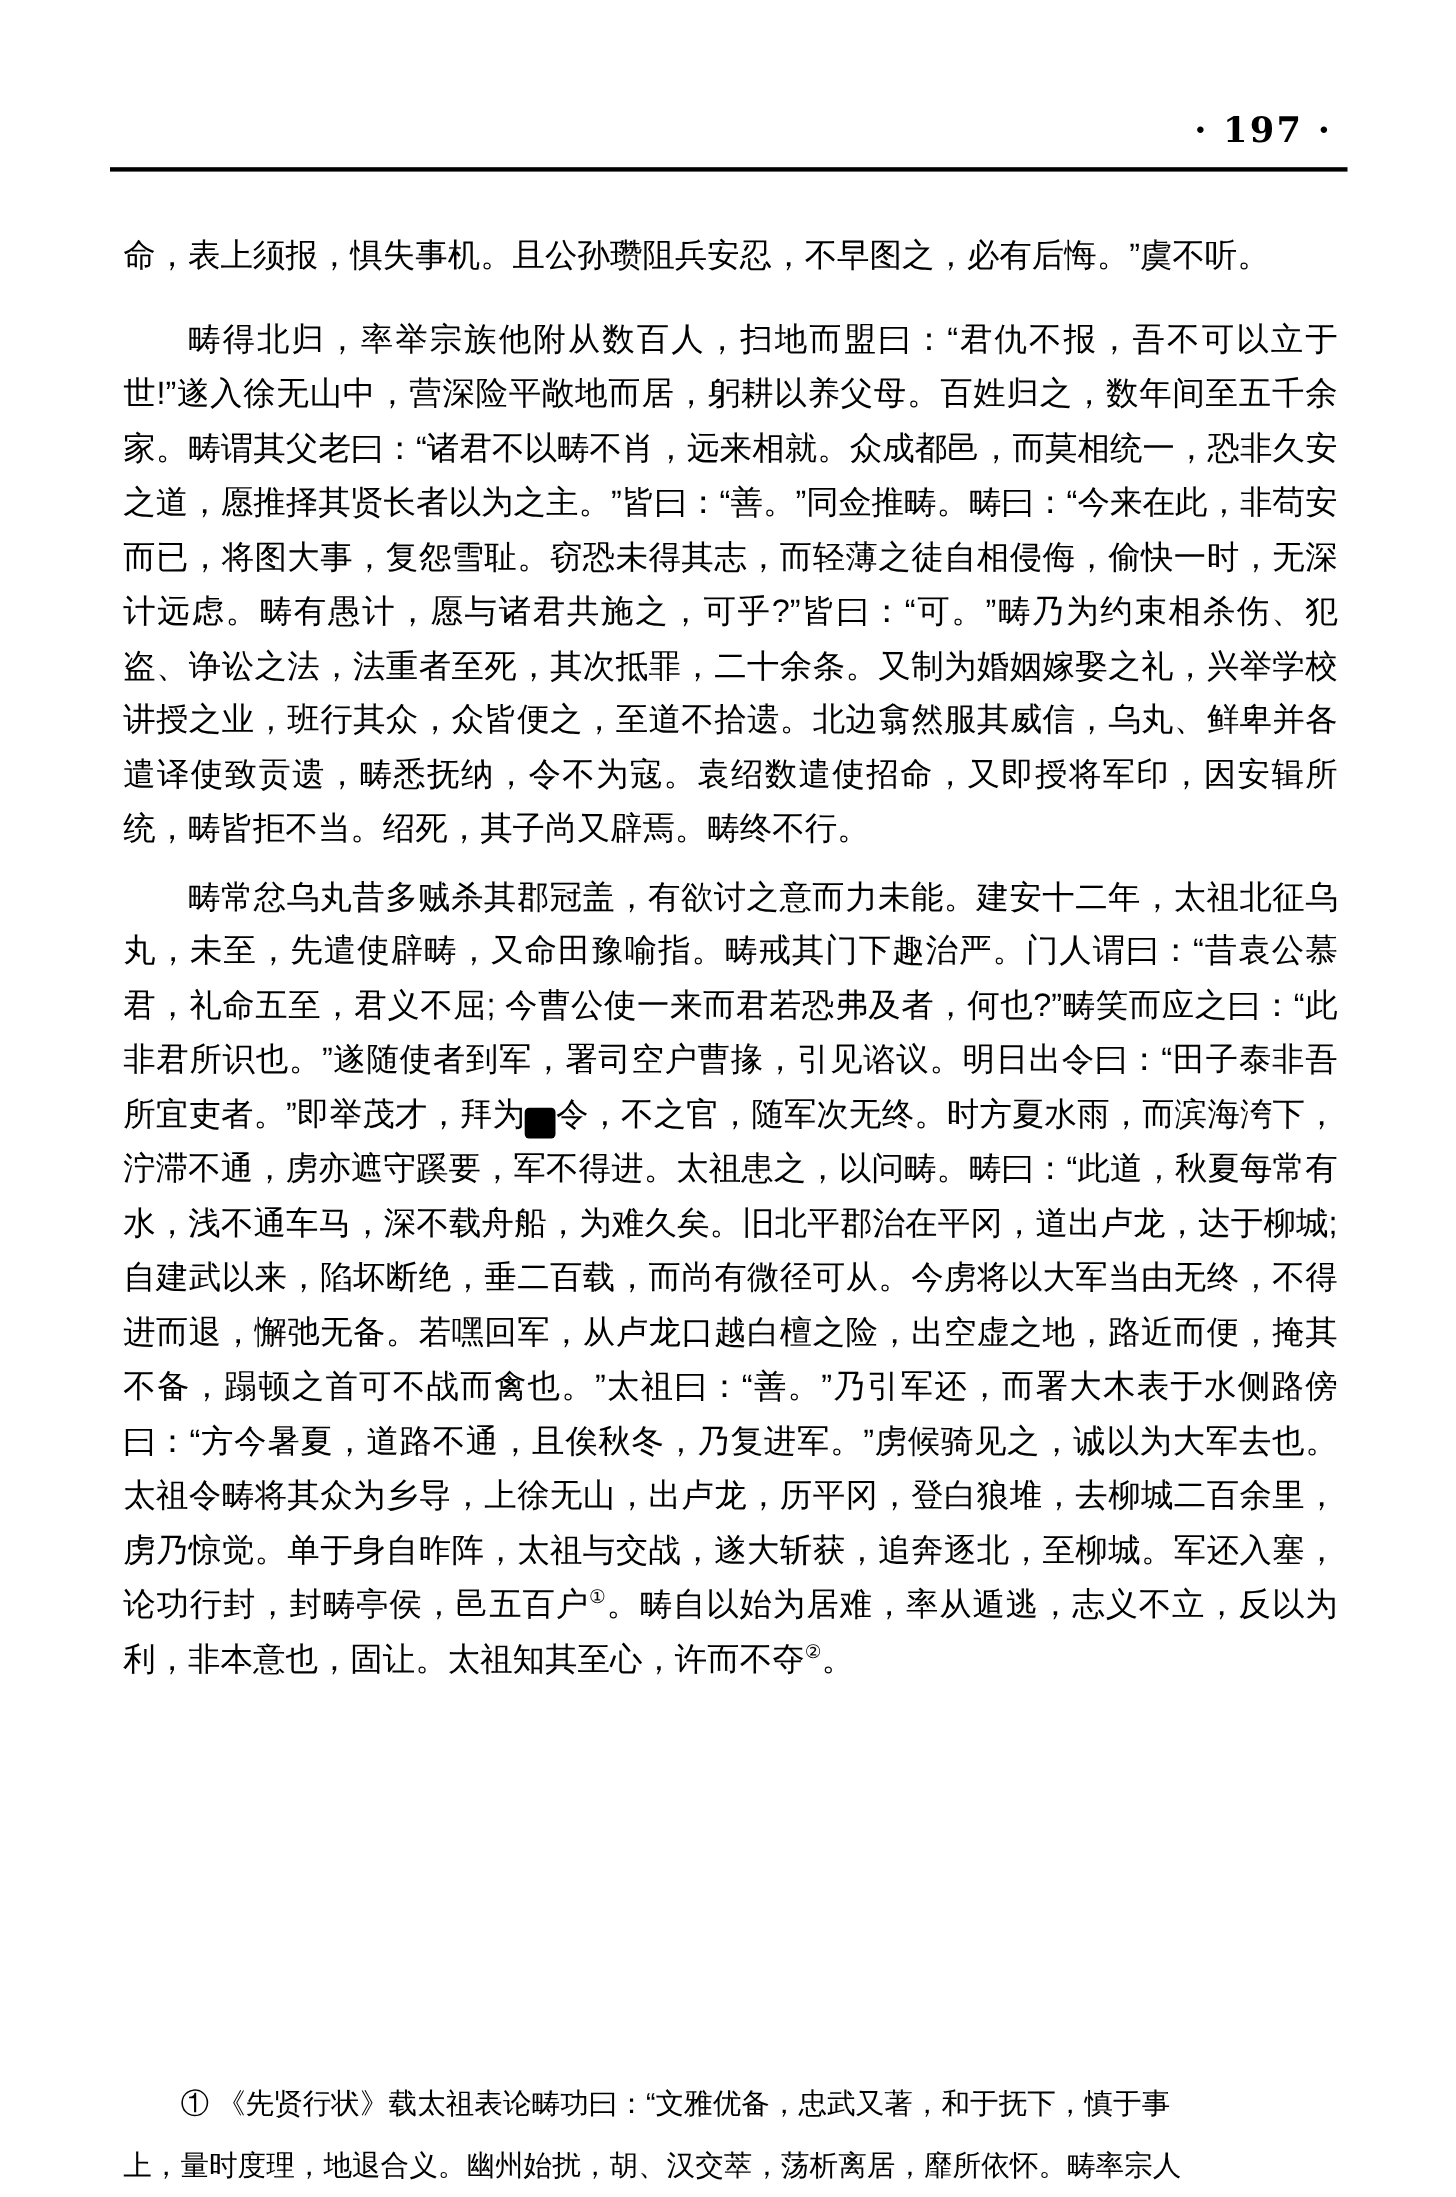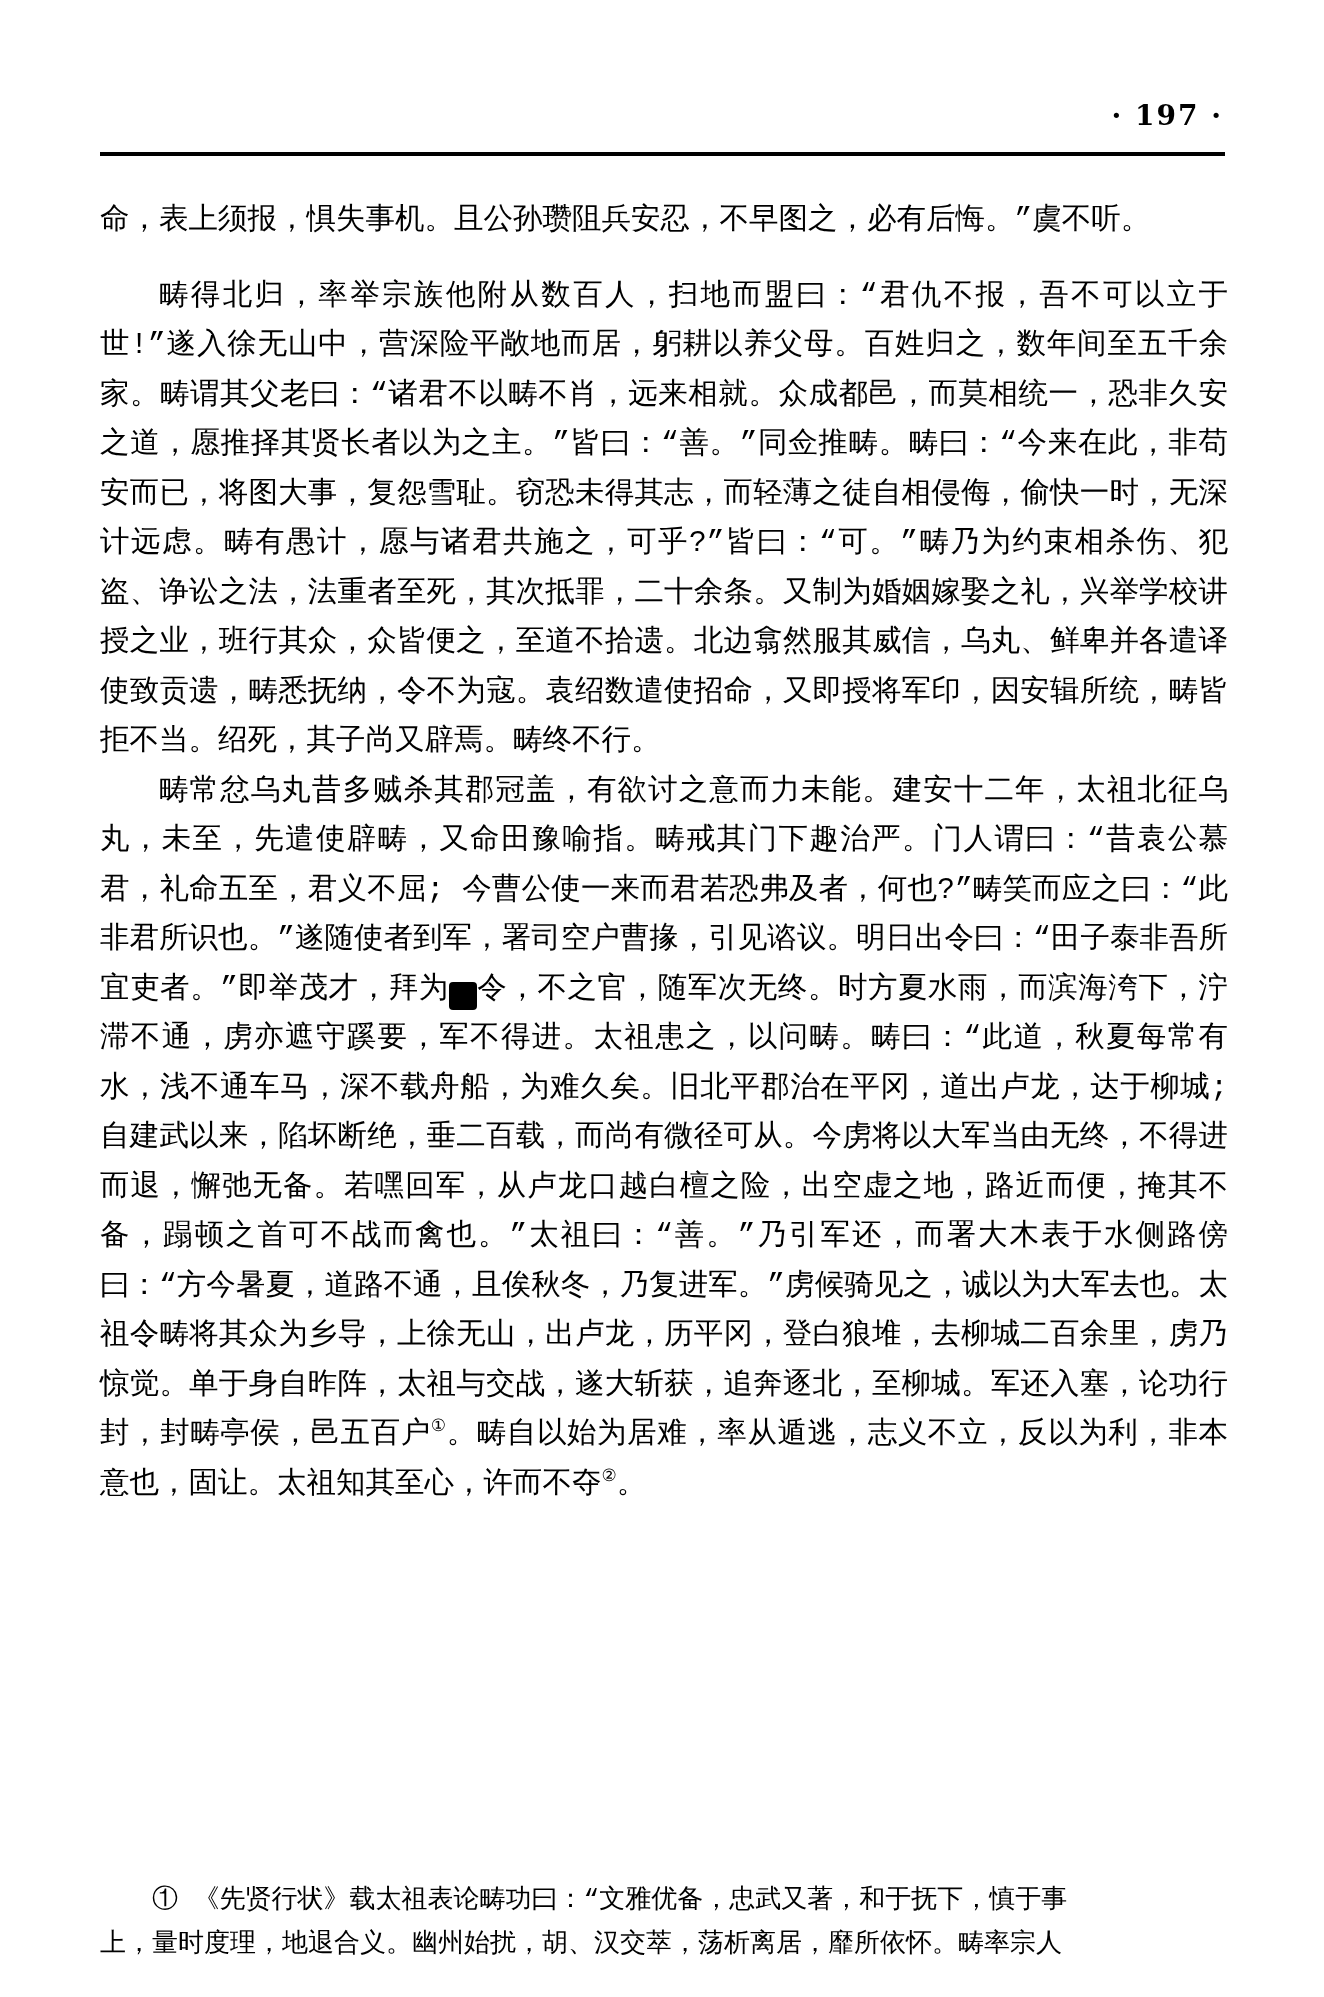--- a/index.html
+++ b/index.html
@@ -34,51 +34,51 @@
     left: 340px;
     top: 0px;
     font-family: "DejaVu Serif", "Liberation Serif", serif;
     font-weight: bold;
     font-size: 32px;
     letter-spacing: 3px;
     white-space: nowrap;
   }
   .header-pagenum {
     position: absolute;
-    right: 2px;
+    right: 14px;
     top: 4px;
     font-family: "DejaVu Serif", "Liberation Serif", serif;
     font-weight: bold;
-    font-size: 28px;
+    font-size: 32px;
     letter-spacing: 2px;
     white-space: nowrap;
   }
   .header-rule {
     position: absolute;
     left: 0px;
     top: 57px;
     width: 1125px;
     height: 4px;
     background: #000000;
   }
   
   .content {
     position: absolute;
     left: 100px;
     top: 196px;
     width: 1128px;
   }
   p {
-    margin: 0;
+    margin: 12px;
     font-size: 29.5px;
     line-height: 49.5px;
     text-align: justify;
     text-justify: inter-ideograph;
     letter-spacing: 0px;
-    font-family: Liberation Mono, monospace;
+    font-family: Liberation Sans, sans-serif;
   }
   p.lead {
     margin-bottom: 26px;
   }
   p.indent {
     text-indent: 59px;
   }
   .sup {
     font-size: 17px;
     vertical-align: super;

